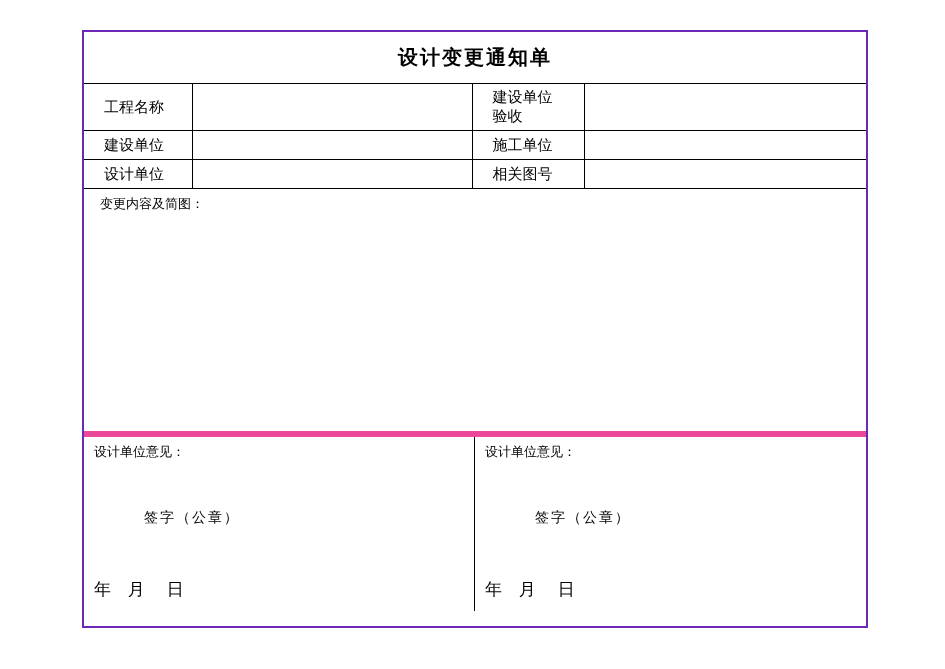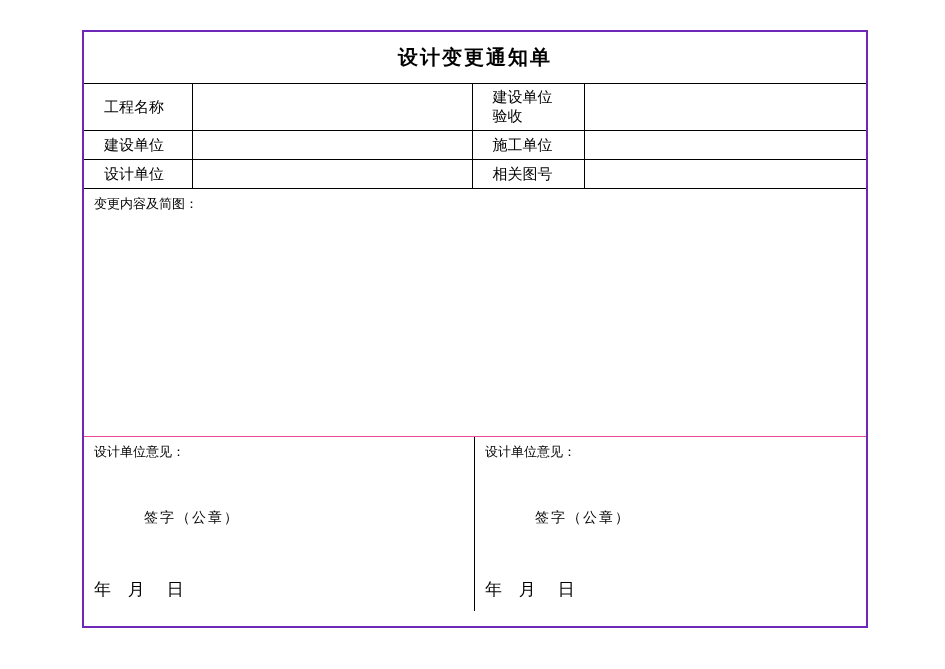--- a/index.html
+++ b/index.html
@@ -35,23 +35,23 @@
     }
     .meta-table td.label { }
     .meta-table td.sep-right { border-right: 1px solid #000; }
     .col-a { width: 108px; }
     .col-b { width: 280px; }
     .col-c { width: 112px; }
     .col-d { width: auto; }
     .meta-row { height: 29px; }
     .content-block {
       height: 248px;
-      border-bottom: 1px solid #ec4899;
+      border-bottom: 6px solid #ec4899;
       position: relative;
-      padding: 6px 10px;
+      padding: 6px 16px;
       font-size: 13px;
     }
     .designer-line {
       position: absolute;
       right: 40px;
       bottom: 30px;
       font-size: 13px;
       letter-spacing: 2px;
       white-space: pre;
     }

